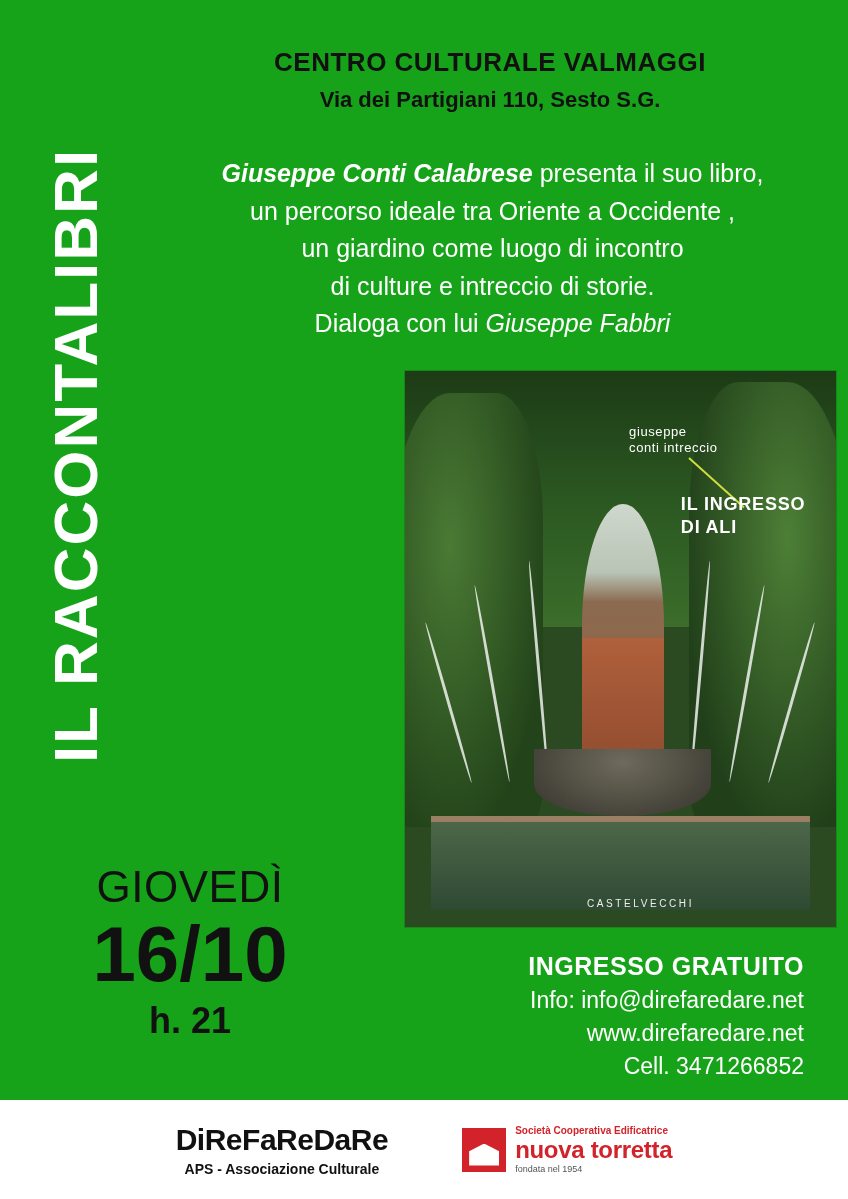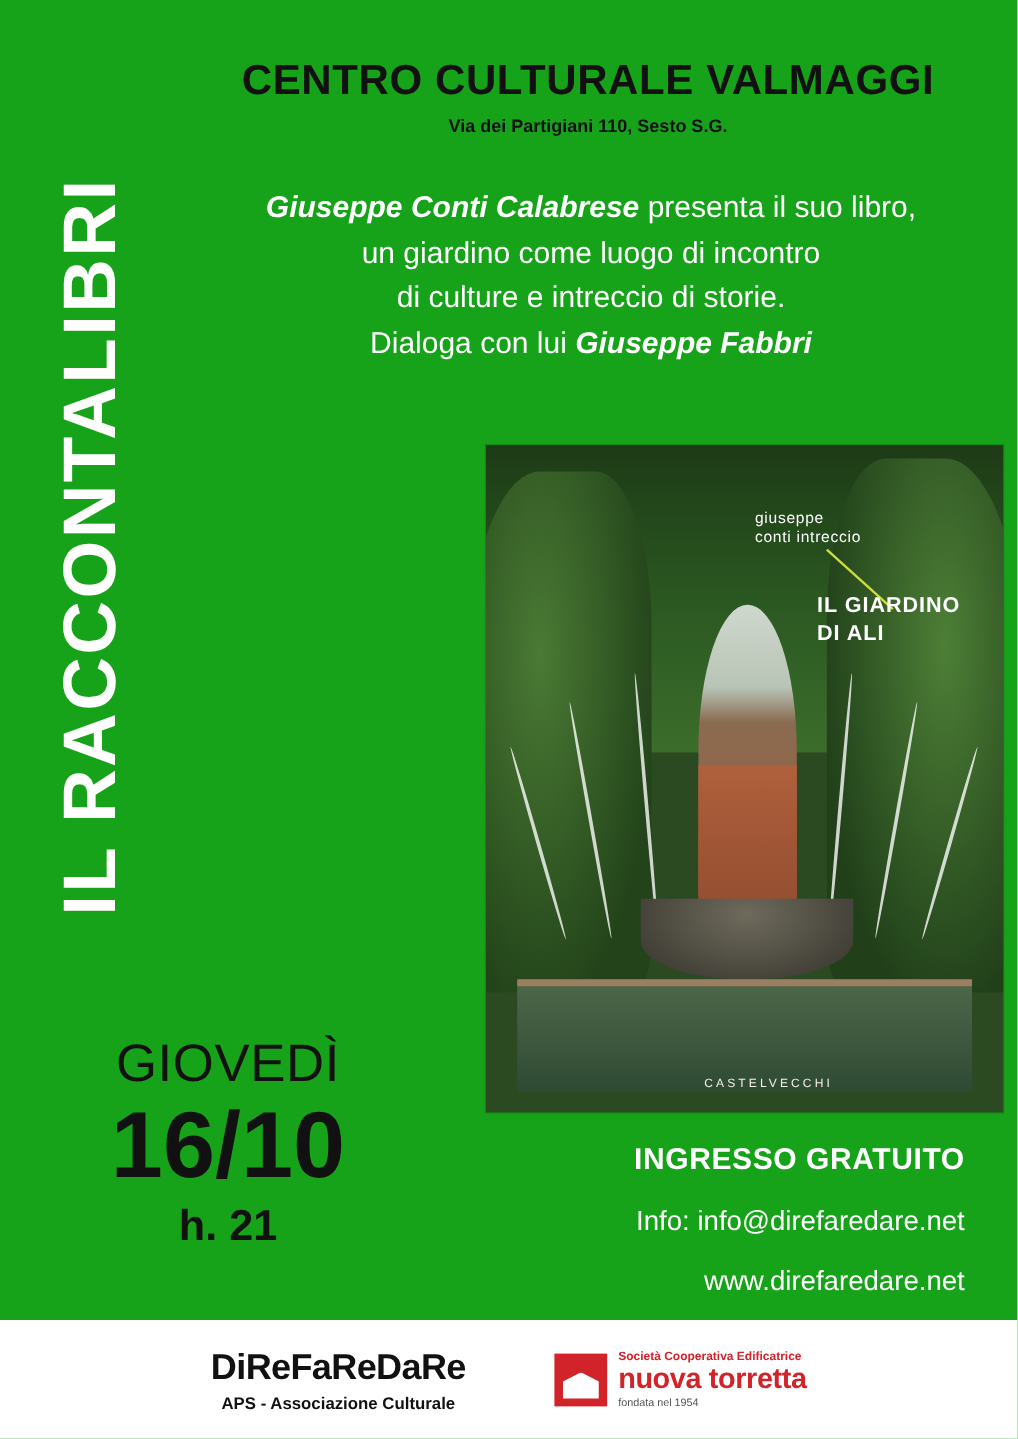--- a/index.html
+++ b/index.html
@@ -48,28 +48,28 @@
   
   .header {
     position: absolute;
     left: 160px;
     top: 48px;
     width: 660px;
     text-align: center;
   }
   .venue {
     color: #111111;
-    font-size: 35px;
+    font-size: 26px;
     font-weight: bold;
     letter-spacing: 0.5px;
     line-height: 1.1;
   }
   .address {
     color: #111111;
-    font-size: 15px;
+    font-size: 22px;
     font-weight: bold;
     margin-top: 10px;
   }
 
   
   .description {
     position: absolute;
     left: 160px;
     top: 155px;
     width: 665px;
@@ -77,21 +77,21 @@
     color: #ffffff;
     font-size: 25px;
     line-height: 1.5;
   }
   .description .line { display: block; }
   .description .em {
     font-weight: bold;
     font-style: italic;
   }
   .description .em-name {
-    font-weight: bold;
+    font-weight: normal;
     font-style: italic;
     margin-top: 17px;
   }
 
   
   .book {
     position: absolute;
     left: 405px;
     top: 371px;
     width: 431px;
@@ -220,21 +220,21 @@
     text-align: right;
     color: #ffffff;
   }
   .free {
     font-size: 25px;
     font-weight: bold;
     letter-spacing: 0.5px;
   }
   .contact-line {
     font-size: 23px;
-    margin-top: 23px;
+    margin-top: 6px;
   }
 
   
   .footer {
     position: absolute;
     left: 0;
     bottom: 0;
     width: 848px;
     height: 99px;
     background: #ffffff;
@@ -288,20 +288,21 @@
 
   <div class="header">
     <div class="venue">CENTRO CULTURALE VALMAGGI</div>
     <div class="address">Via dei Partigiani 110, Sesto S.G.</div>
   </div>
 
   <div class="description">
     <span class="line">
       <span class="em">Giuseppe Conti Calabrese</span><span> presenta il suo libro,</span>
     </span>
+    <span class="line">un percorso ideale tra Oriente a Occidente ,</span>
     <span class="line">un giardino come luogo di incontro</span>
     <span class="line">di culture e intreccio di storie.</span>
     <span class="line">
       <span>Dialoga con lui </span><span class="em-name">Giuseppe Fabbri</span>
     </span>
   </div>
 
   <div class="book">
     <div class="bk-sky"></div>
     <div class="bk-ground"></div>
@@ -319,21 +320,21 @@
 
     <div class="bk-basin"></div>
     <div class="bk-pool"></div>
 
     <div class="bk-author">
       <div>giuseppe</div>
       <div>conti intreccio</div>
     </div>
     <div class="bk-rule"></div>
     <div class="bk-title">
-      <div>IL GIARDINO</div>
+      <div>IL INGRESSO</div>
       <div>DI ALI</div>
     </div>
     <div class="bk-publisher">CASTELVECCHI</div>
   </div>
 
   <div class="date-block">
     <div class="weekday">GIOVEDÌ</div>
     <div class="date-big">16/10</div>
     <div class="hour">h. 21</div>
   </div>

